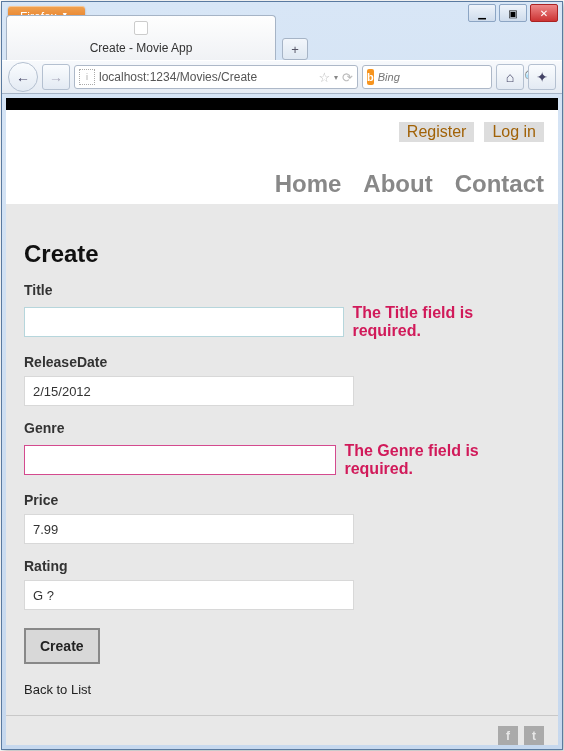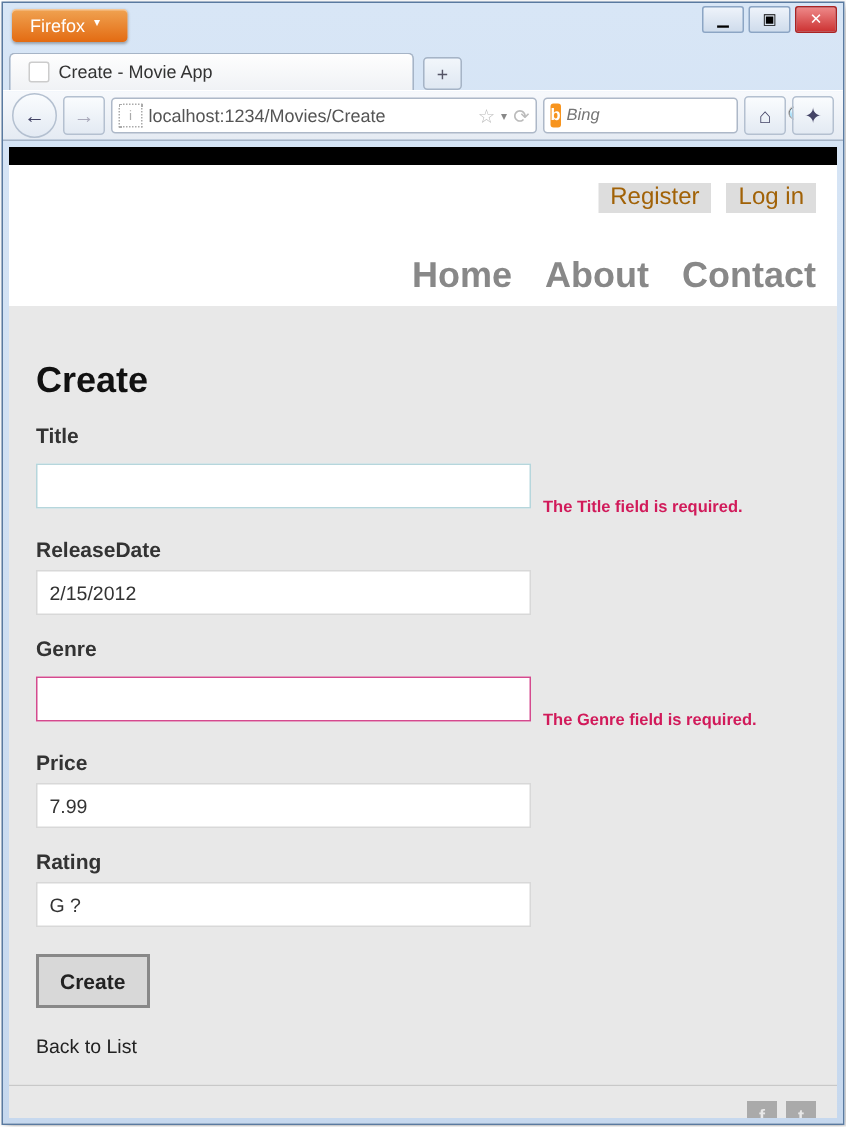--- a/index.html
+++ b/index.html
@@ -8,21 +8,21 @@
   
   .window-frame { border: 1px solid #5a7aa0; width: 562px; height: 749px; margin: 1px; background: linear-gradient(#d8e6f6, #c6d8ee); position: relative; box-shadow: 2px 2px 6px rgba(0,0,0,0.3); }
   .titlebar { height: 30px; display: flex; align-items: flex-start; padding: 2px 0 0 0; }
   .ff-button { background: linear-gradient(#f0a352,#e36b12); color: #fff; padding: 4px 18px 4px 12px; border-radius: 3px; margin: 2px 0 0 6px; font-size: 12px; display: flex; align-items: flex-start; gap: 6px; cursor: pointer; box-shadow: inset 0 1px rgba(255,255,255,0.4), 0 1px 2px rgba(0,0,0,0.3); }
   .ff-button .drop { font-size: 8px; }
   .win-controls { margin-left: auto; display: flex; gap: 3px; padding: 0 4px; }
   .win-btn { width: 28px; height: 18px; background: linear-gradient(#eef3fa,#cfdcec); border: 1px solid #8ca5c4; border-radius: 2px; display: flex; align-items: center; justify-content: center; font-size: 10px; cursor: pointer; }
   .win-btn.close { background: linear-gradient(#e88,#c33); color: #fff; border-color: #a22; }
   
   .tabbar { height: 28px; display: flex; align-items: flex-end; padding: 0 4px; gap: 0; }
-  .tab { background: linear-gradient(#fefefe,#f0f2f5); border: 1px solid #a6b4c6; border-bottom: none; border-radius: 4px 4px 0 0; padding: 5px 12px; font-size: 12px; color: #333; display: flex; align-items: center; gap: 6px; width: 270px; cursor: pointer; }
+  .tab { background: linear-gradient(#fefefe,#f0f2f5); border: 1px solid #a6b4c6; border-bottom: none; border-radius: 4px 4px 0 0; padding: 5px 12px; font-size: 12px; color: #333; display: flex; align-items: center; gap: 6px; width: 270px; cursor: pointer; flex-direction: column; }
   .tab .favicon { width: 14px; height: 14px; background: #fff; border: 1px solid #ccc; border-radius: 2px; }
   .newtab { width: 26px; height: 22px; background: linear-gradient(#f2f6fb,#dfe8f2); border: 1px solid #a6b4c6; border-radius: 3px; display: flex; align-items: center; justify-content: center; margin-left: 6px; font-size: 13px; color: #556; cursor: pointer; }
   
   .navbar { height: 34px; background: linear-gradient(#f7f9fc,#e5ebf3); border-top: 1px solid #fff; border-bottom: 1px solid #a6b4c6; display: flex; align-items: center; padding: 0 6px; gap: 4px; }
   .nav-btn { width: 28px; height: 26px; border: 1px solid #b4c0d0; background: linear-gradient(#fafcfe,#e3eaf3); border-radius: 3px; display: flex; align-items: center; justify-content: center; font-size: 14px; color: #446; cursor: pointer; }
   .nav-btn.round { border-radius: 50%; width: 30px; height: 30px; }
   .nav-btn.fwd { color: #aab; }
   .url-box { flex: 1; height: 24px; background: #fff; border: 1px solid #adb8c8; border-radius: 3px; display: flex; align-items: center; padding: 0 4px; gap: 4px; }
   .url-box .idicon { width: 16px; height: 16px; border: 1px dotted #aaa; display: flex; align-items: center; justify-content: center; font-size: 9px; color: #aaa; }
   .url-box input { border: none; outline: none; flex: 1; font-size: 12px; color: #555; background: transparent; }
@@ -50,21 +50,21 @@
   .circle { width: 72px; height: 72px; background: #fff; border-radius: 50%; position: absolute; left: 14px; bottom: -36px; }
   
   .graybody { background: #e8e8e8; padding: 36px 18px 18px 18px; position: relative; min-height: 500px; }
   .graybody h1 { font-size: 24px; color: #111; margin-bottom: 14px; font-weight: 700; }
   .field { margin-bottom: 14px; }
   .field label { display: block; font-size: 14px; color: #333; font-weight: 600; margin-bottom: 6px; }
   .field-row { display: flex; align-items: center; gap: 8px; }
   .field input[type=text] { width: 330px; height: 30px; padding: 2px 8px; font-size: 13px; border: 1px solid #d8d8d8; background: #fff; color: #333; }
   .field input.err { border: 1px solid #d44a8e; }
   .field input.focus { border: 1px solid #b6d6dc; }
-  .valmsg { color: #d11a5a; font-size: 11px; font-weight: 700; margin-top: 28px; }
+  .valmsg { color: #d11a5a; font-size: 16px; font-weight: 700; }
   .submit { background: #d8d8d8; border: 2px solid #888; padding: 8px 14px; font-size: 14px; font-weight: 600; color: #222; cursor: pointer; margin-top: 4px; }
   .backlink { display: inline-block; margin-top: 18px; color: #222; font-size: 13px; cursor: pointer; }
   
   .footer { background: #e8e8e8; border-top: 1px solid #c8c8c8; padding: 10px 14px; display: flex; align-items: center; font-size: 11px; color: #555; }
   .footer .social { margin-left: auto; display: flex; gap: 6px; }
   .footer .social span { width: 20px; height: 20px; background: #aaa; color: #e8e8e8; display: flex; align-items: center; justify-content: center; font-size: 12px; font-weight: bold; }
 </style>
 </head>
 <body>
 

